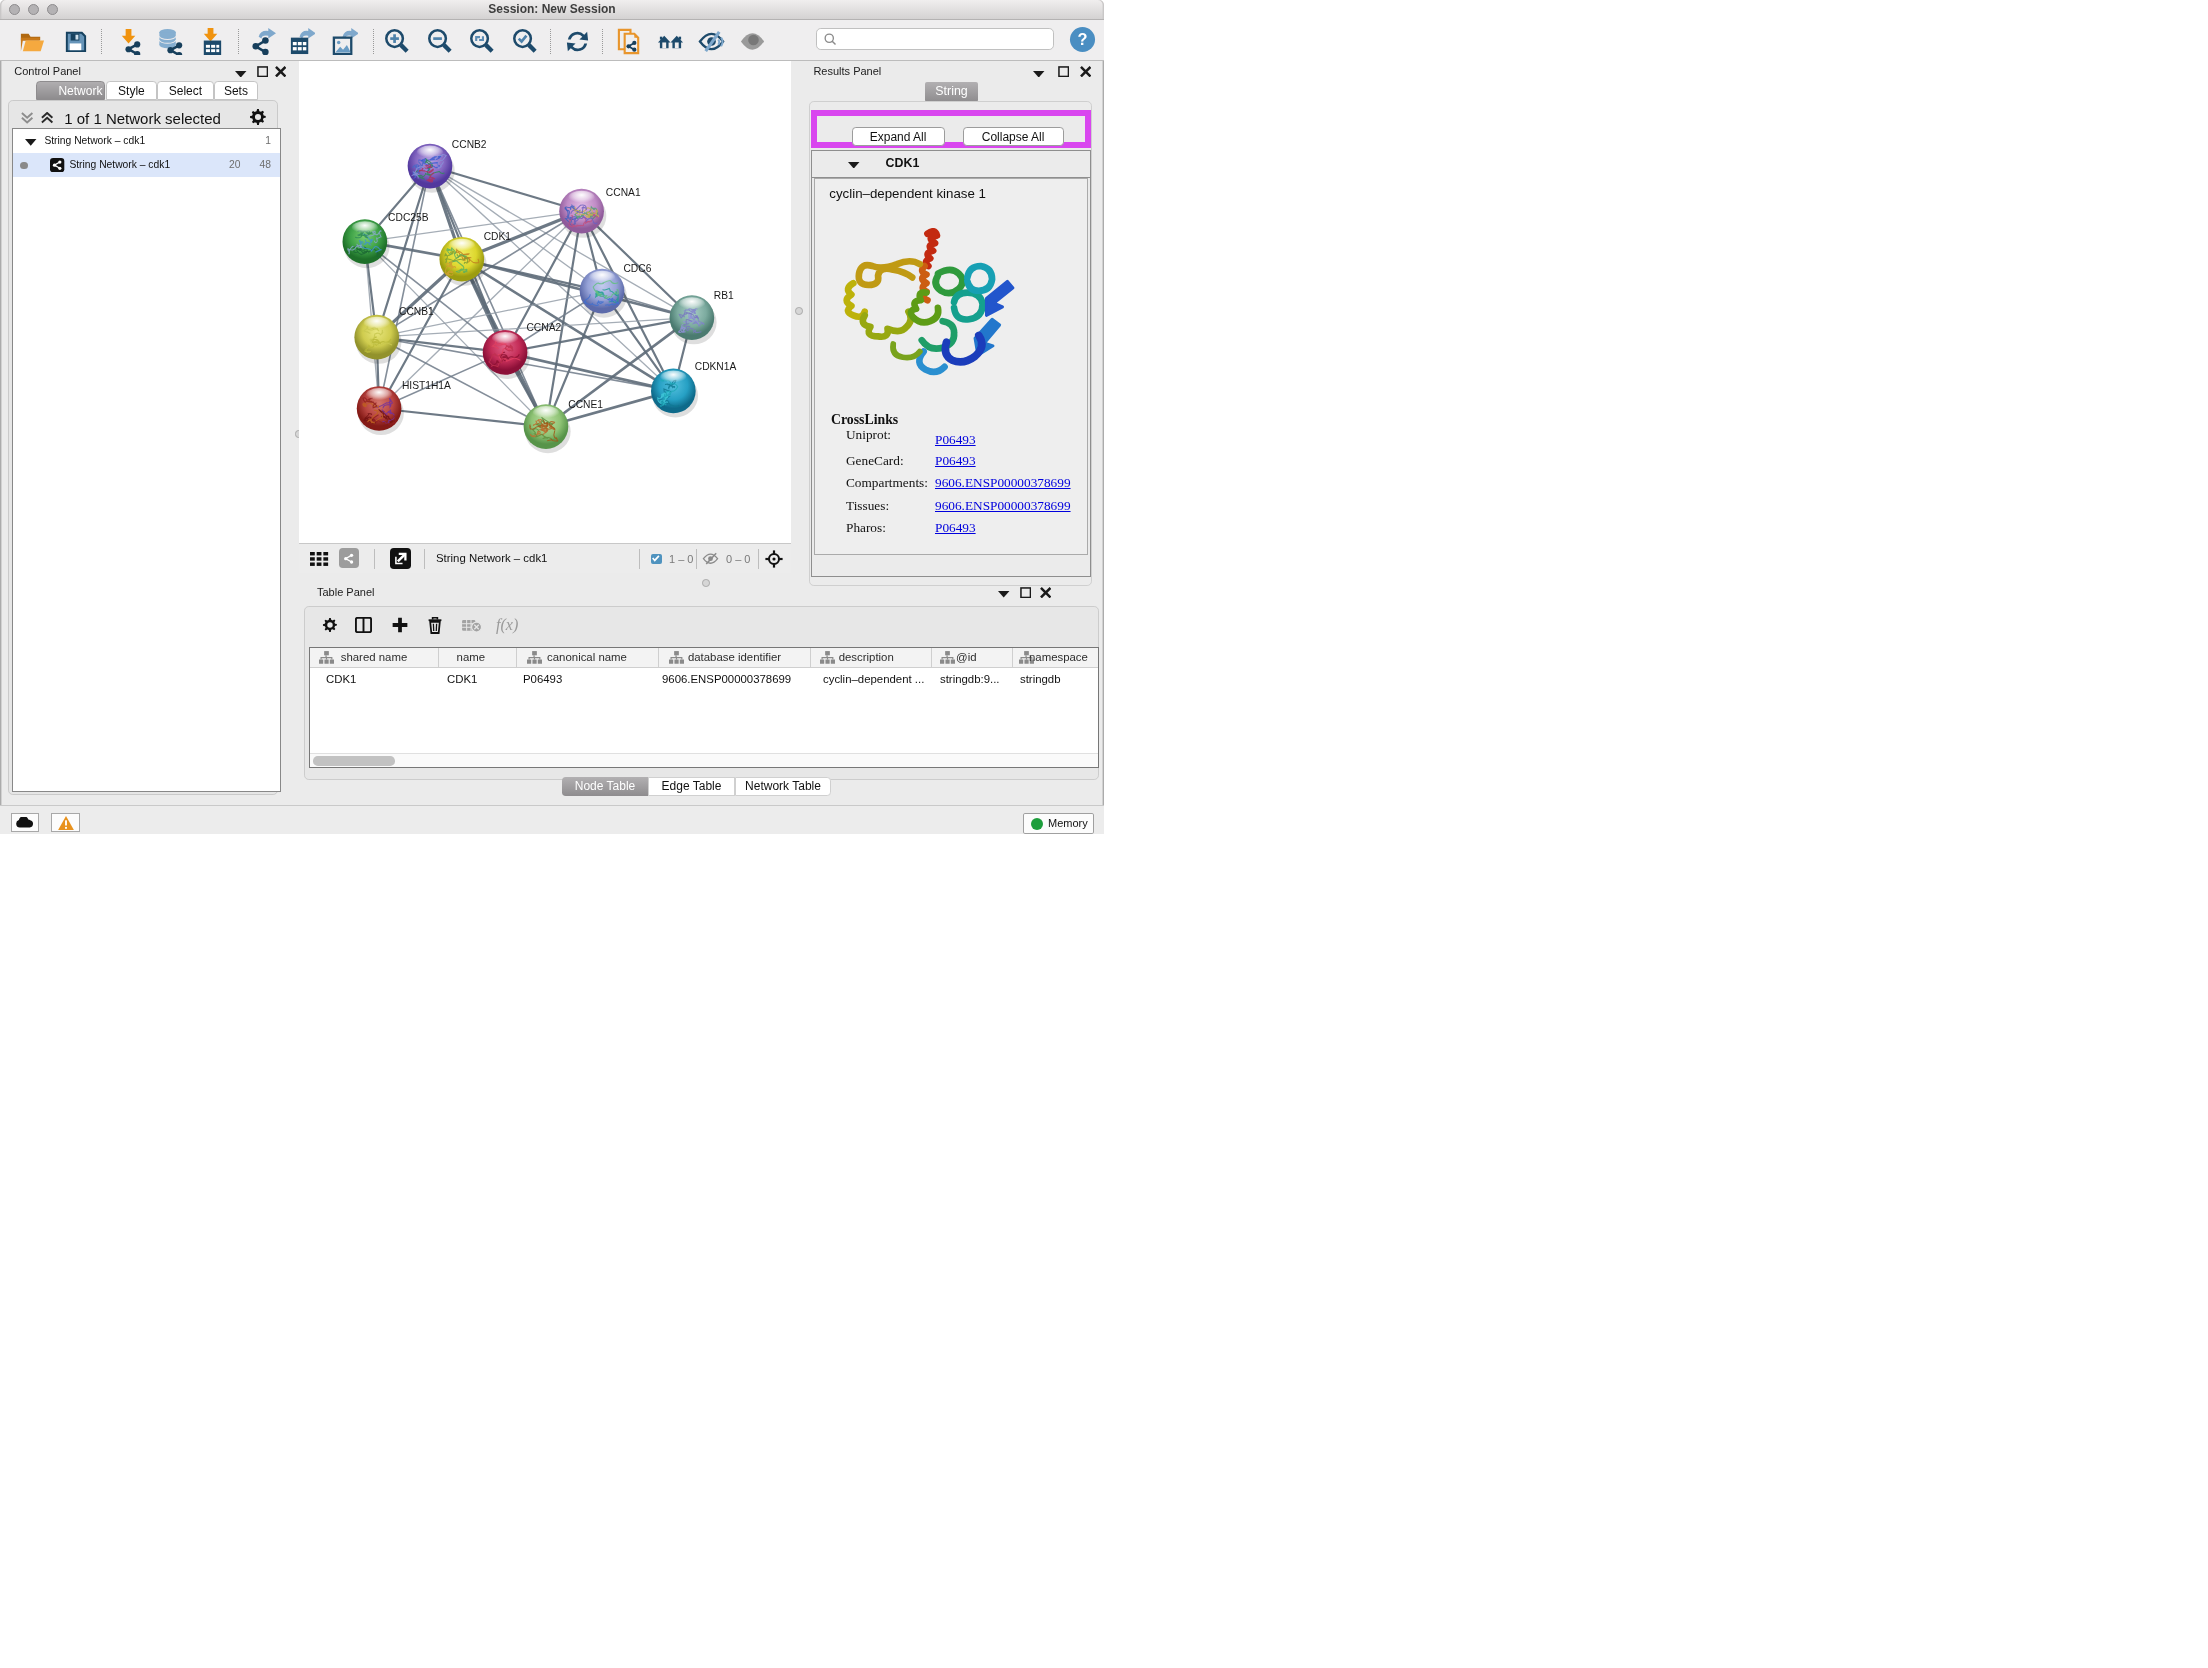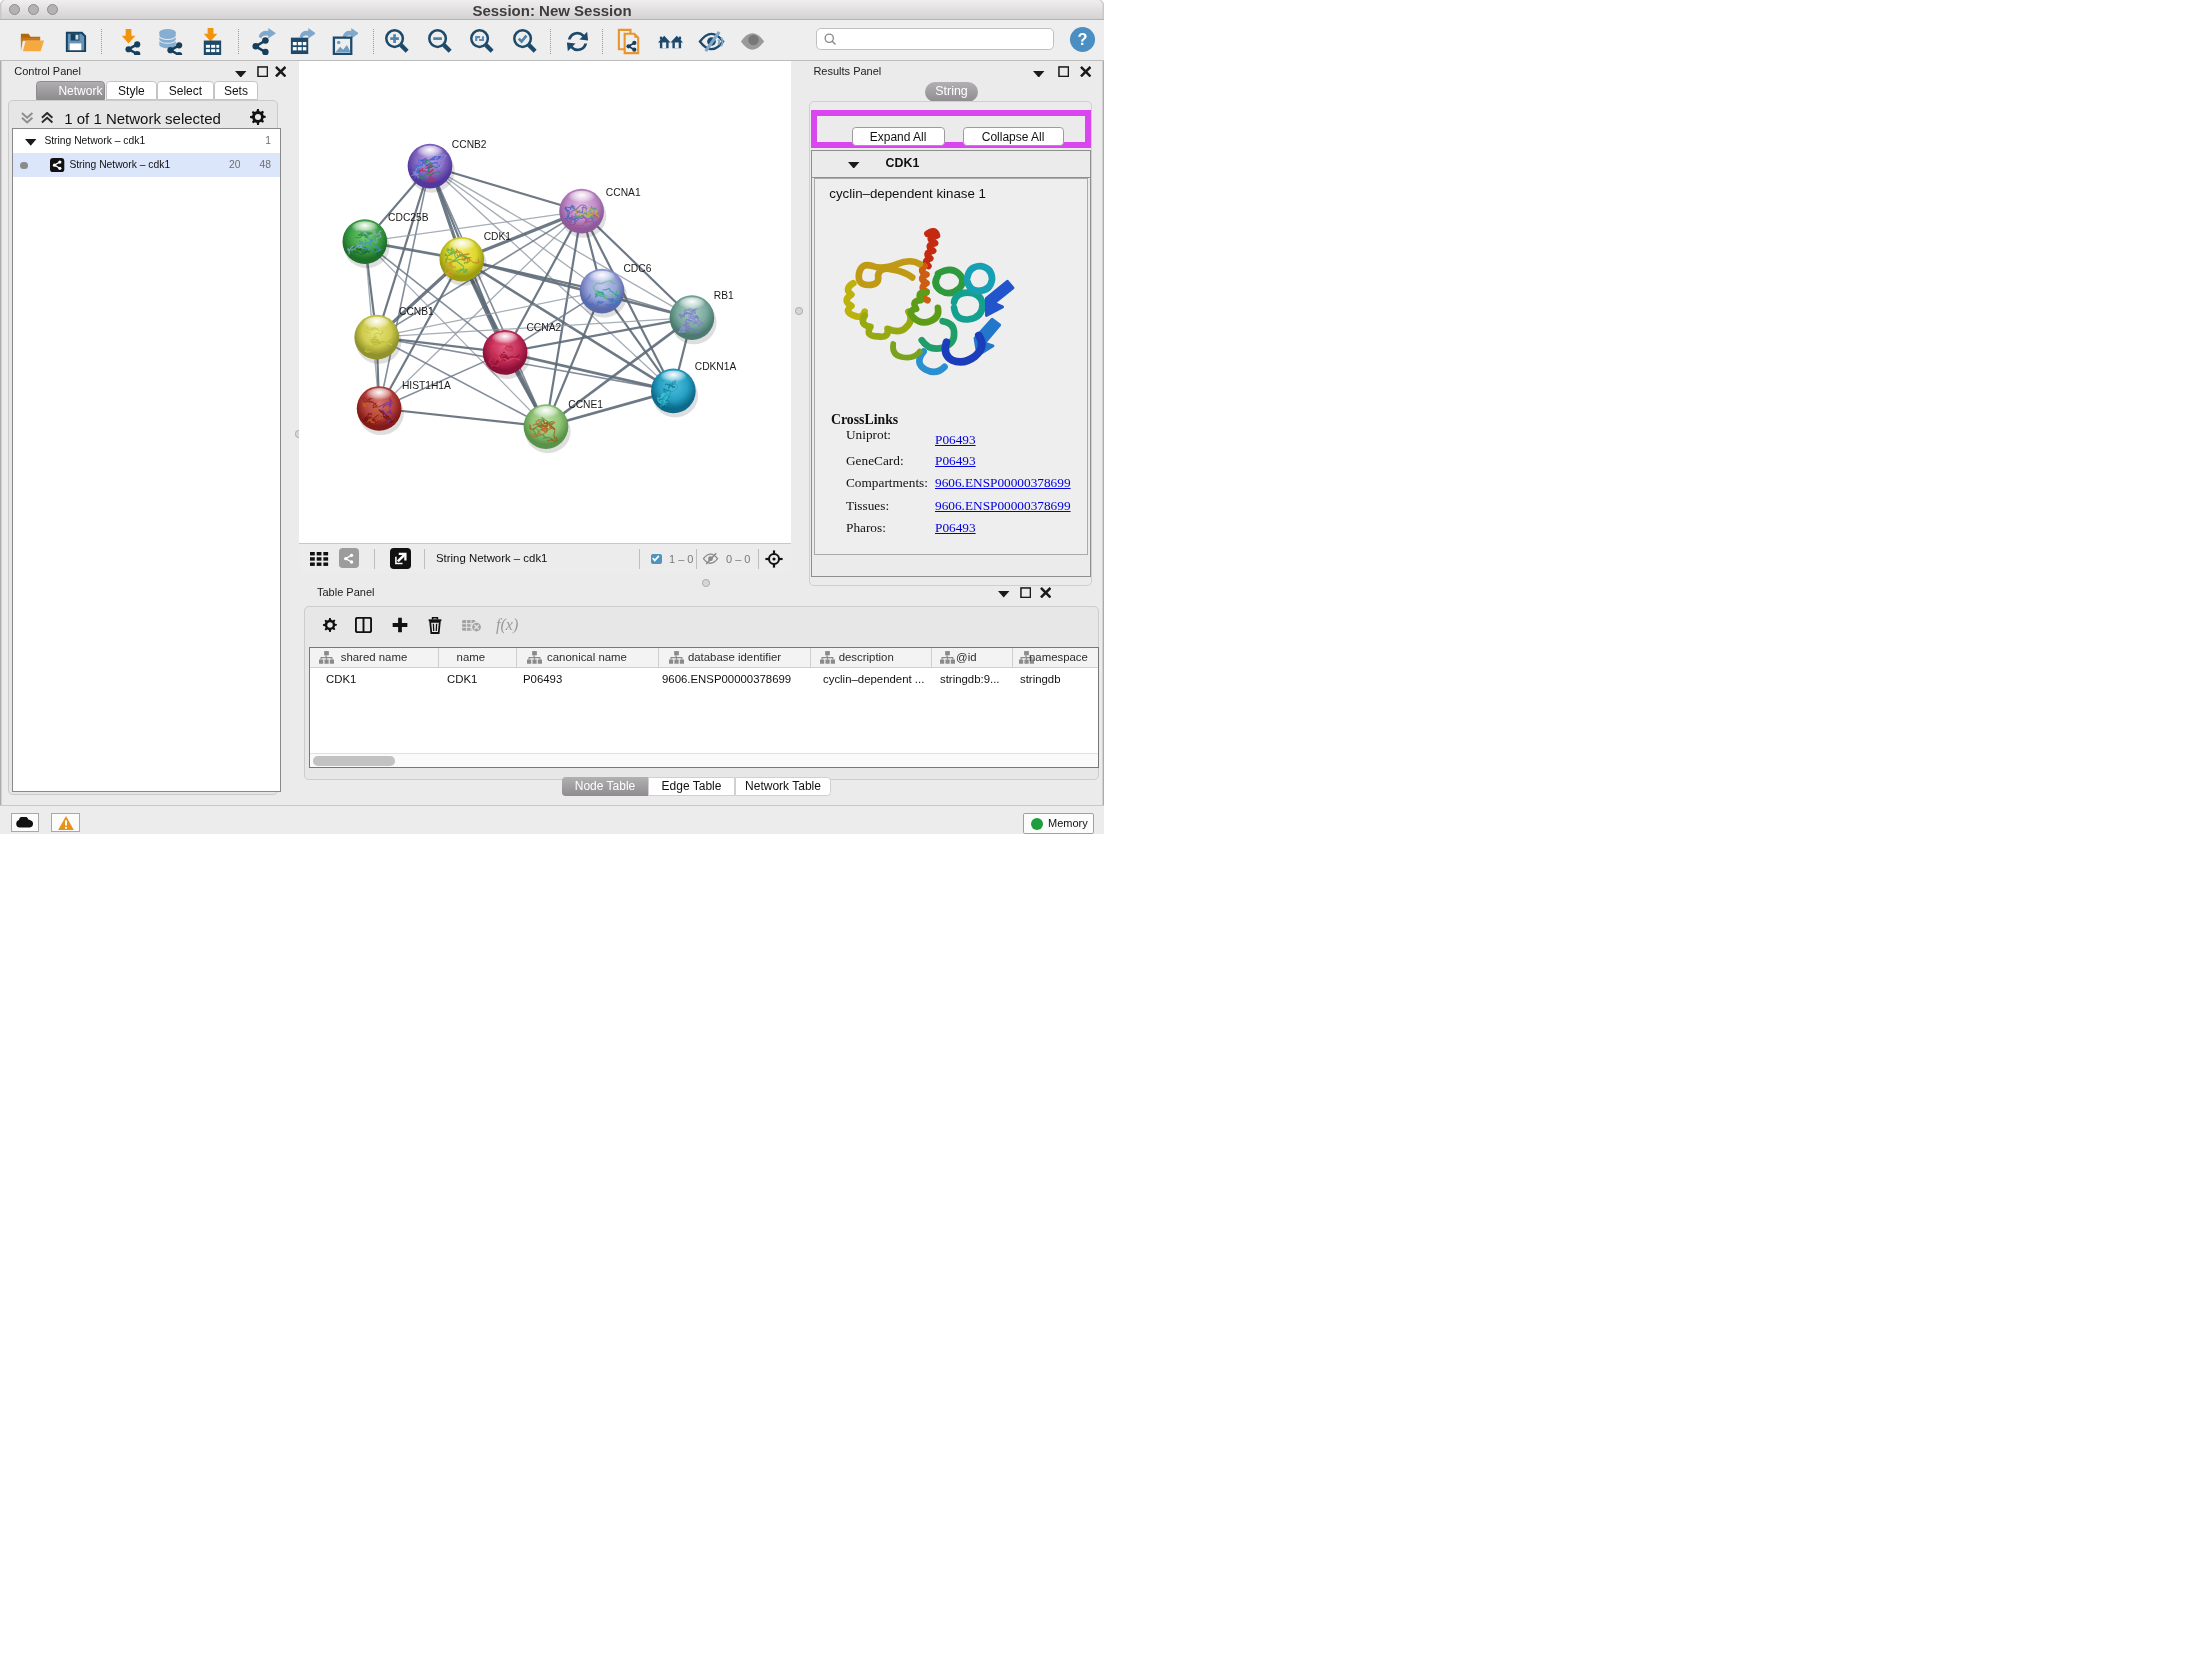--- a/index.html
+++ b/index.html
@@ -8,21 +8,21 @@
 #appbg { position:absolute; left:0; top:20px; width:1104px; height:814px; background:#ebebeb;
   box-shadow:inset 1.4px 0 0 #ababab, inset -1.4px 0 0 #ababab; }
 .abs { position:absolute; }
 
 #titlebar { position:absolute; left:0; top:0; width:1104px; height:20px;
   background:linear-gradient(#f0eeee,#d4d2d2); border-bottom:1px solid #b4b2b2;
   border-radius:4.8px 4.8px 0 0; box-shadow:inset 1.4px 0 0 #c9c7c7, inset -1.4px 0 0 #c9c7c7; }
 .tl { position:absolute; top:4.3px; width:11px; height:11px; border-radius:50%;
   background:#b4b2b4; border:1px solid #8e8c8e; box-sizing:border-box; }
 #title { position:absolute; top:2.4px; left:0; width:100%; text-align:center;
-  font-size:15px; font-weight:bold; color:#3e3e3e; }
+  font-size:12px; font-weight:bold; color:#3e3e3e; }
 
 #toolbar { position:absolute; left:0; top:20px; width:1104px; height:41px;
   background:#efeeef; border-bottom:1px solid #bcbcbc; }
 .tbi { position:absolute; top:7.6px; width:27px; height:27px; }
 .tbsep { position:absolute; top:8.6px; height:25px; width:0;
   border-left:1.9px dotted #9a9a9a; }
 #searchbox { position:absolute; left:816px; top:7.6px; width:238px; height:22px;
   background:#fff; border:1px solid #c0c0c0; border-radius:4.8px; }
 
 .paneltitle { font-size:11px; color:#1c1c1c; }
@@ -669,21 +669,21 @@
   <div class="paneltitle" style="position:absolute;left:11.4px;top:3.8px;">Results Panel</div>
   <svg class="abs" style="left:231px;top:8.6px" width="12.4" height="7.6" viewBox="0 0 13 8">
       <path d="M0 1 h12 l-6 7z" fill="#1a1a1a"></path>
     </svg>
   <svg class="abs" style="left:256px;top:4.8px" width="11.4" height="11.4" viewBox="0 0 12 12">
       <rect x="1" y="1" width="10" height="10" fill="none" stroke="#1a1a1a" stroke-width="1.6"></rect>
     </svg>
   <svg class="abs" style="left:278px;top:4.8px" width="11.4" height="11.4" viewBox="0 0 12 12">
       <path d="M1 1 L11 11 M11 1 L1 11" stroke="#1a1a1a" stroke-width="2.6"></path>
     </svg>
-  <div class="abs" style="left:123px;top:21px;width:53px;height:20px;background:linear-gradient(#b2b0b2,#8e8c8e);border-radius:10px;color:#fff;font-size:12.4px;text-align:center;line-height:19px;">String</div>
+  <div class="abs" style="left:123px;top:21px;width:53px;height:20px;background:linear-gradient(#b2b0b2,#8e8c8e);border-radius:2px;color:#fff;font-size:12.4px;text-align:center;line-height:19px;">String</div>
   <div class="abs" style="left:6.7px;top:40px;width:283px;height:485px;background:#ebebeb;border:1px solid #cfcfcf;border-radius:4.8px;"></div>
   <div class="abs" style="left:8.6px;top:49px;width:280px;height:38px;background:#ebebeb;border:6px solid #d946ef;">
     <div class="abs" style="left:35px;top:10.5px;width:93px;height:19px;background:#fff;border:1px solid #9c9c9c;border-radius:3.8px;font-size:12px;text-align:center;line-height:18px;color:#111;">Expand All</div>
     <div class="abs" style="left:146px;top:10.5px;width:101px;height:19px;background:#fff;border:1px solid #9c9c9c;border-radius:3.8px;font-size:12px;text-align:center;line-height:18px;color:#111;">Collapse All</div>
   </div>
   <div class="abs" style="left:8.6px;top:89px;width:280px;height:427px;background:#ebebeb;border:1px solid #8e8e8e;">
     <div class="abs" style="left:0;top:0;width:100%;height:27px;border-bottom:1px solid #8e8e8e;">
       <svg class="abs" style="left:36px;top:9.5px" width="12.4" height="7.6" viewBox="0 0 13 8">
           <path d="M0 1 h12 l-6 7z" fill="#1a1a1a"></path>
         </svg>

